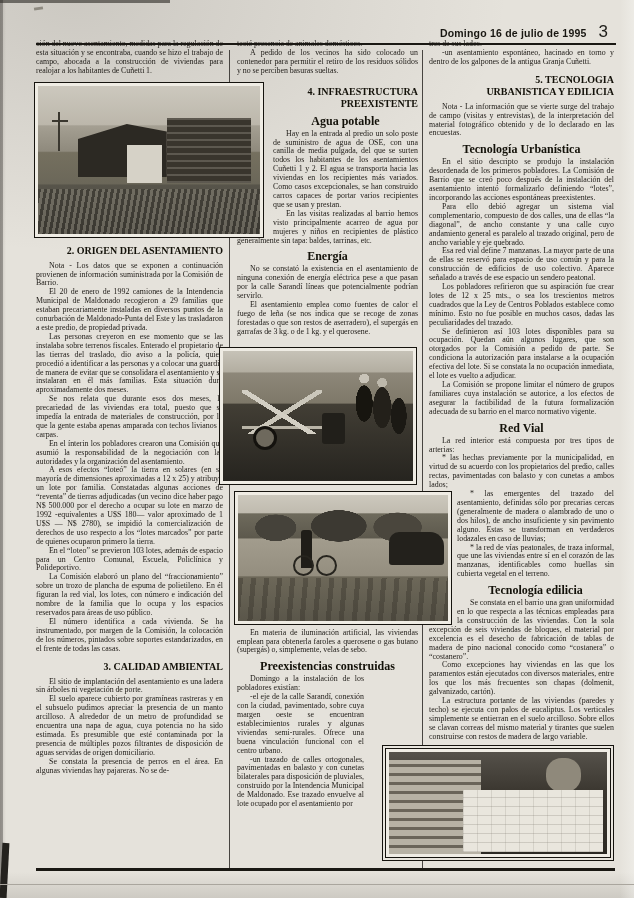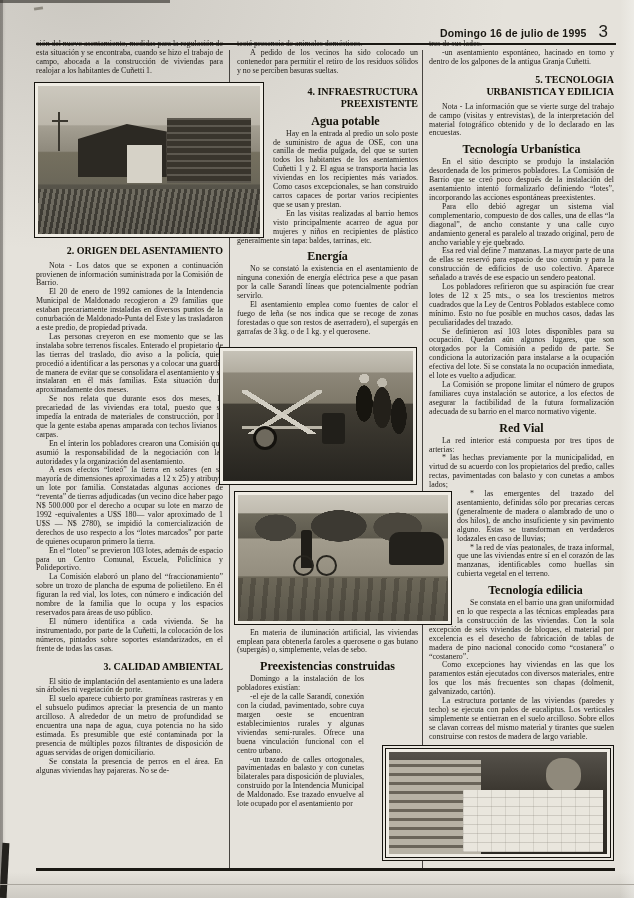--- a/index.html
+++ b/index.html
@@ -131,21 +131,21 @@
     </figure>
     <h2 class="hbig">2. ORIGEN DEL ASENTAMIENTO</h2>
     <p>Nota - Los datos que se exponen a continuación provienen de información suministrada por la Comisión de Barrio.</p>
     <p>El 20 de enero de 1992 camiones de la Intendencia Municipal de Maldonado recogieron a 29 familias que estaban precariamente instaladas en diversos puntos de la conurbación de Maldonado-Punta del Este y las trasladaron a este predio, de propiedad privada.</p>
     <p>Las personas creyeron en ese momento que se las instalaba sobre terrenos fiscales. Enterado el propietario de las tierras del traslado, dio aviso a la policía, quien procedió a identificar a las personas y a colocar una guardia de manera de evitar que se consolidara el asentamiento y se instalaran en él más familias. Esta situación duró aproximadamente dos meses.</p>
     <p>Se nos relata que durante esos dos meses, la precariedad de las viviendas era total, puesto que se impedía la entrada de materiales de construcción, por lo que la gente estaba apenas amparada con techos livianos o carpas.</p>
     <p>En el ínterin los pobladores crearon una Comisión que asumió la responsabilidad de la negociación con las autoridades y la organización del asentamiento.</p>
     <p>A esos efectos “loteó” la tierra en solares (en su mayoría de dimensiones aproximadas a 12 x 25) y atribuyó un lote por familia. Constatadas algunas acciones de “reventa” de tierras adjudicadas (un vecino dice haber pago N$ 500.000 por el derecho a ocupar su lote en marzo de 1992 -equivalentes a U$S 180— valor aproximado de 1 U$S — N$ 2780), se impidió la comercialización de derechos de uso respecto a los “lotes marcados” por parte de quienes ocuparon primero la tierra.</p>
     <p>En el “loteo” se previeron 103 lotes, además de espacio para un Centro Comunal, Escuela, Policlínica y Polideportivo.</p>
     <p>La Comisión elaboró un plano del “fraccionamiento” sobre un trozo de plancha de espuma de polietileno. En él figuran la red vial, los lotes, con número e indicación del nombre de la familia que lo ocupa y los espacios reservados para áreas de uso público.</p>
-    <p>El número identifica a cada vivienda. Se ha instrumentado, por parte de la Cuñetti, la colocación de los números, pintados sobre soportes estandarizados, en el frente de todas las casas.</p>
+    <p>El número identifica a cada vivienda. Se ha instrumentado, por margen de la Comisión, la colocación de los números, pintados sobre soportes estandarizados, en el frente de todas las casas.</p>
     <h2 class="hbig">3. CALIDAD AMBIENTAL</h2>
     <p>El sitio de implantación del asentamiento es una ladera sin árboles ni vegetación de porte.</p>
     <p>El suelo aparece cubierto por gramíneas rastreras y en el subsuelo pudimos apreciar la presencia de un manto arcilloso. A alrededor de un metro de profundidad se encuentra una napa de agua, cuya potencia no ha sido estimada. Es presumible que esté contaminada por la presencia de múltiples pozos filtrantes de disposición de aguas servidas de origen domiciliario.</p>
     <p>Se constata la presencia de perros en el área. En algunas viviendas hay pajareras. No se de-</p>
   </section>
 
   <section class="col col2">
     <p class="noind">tectó presencia de animales domésticos.</p>
     <p>A pedido de los vecinos ha sido colocado un contenedor para permitir el retiro de los residuos sólidos y no se perciben basuras sueltas.</p>
     <div class="sp-l"></div>

